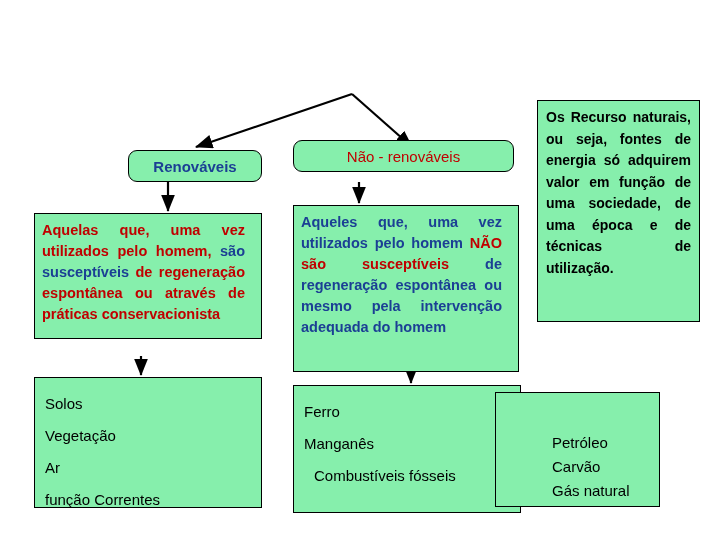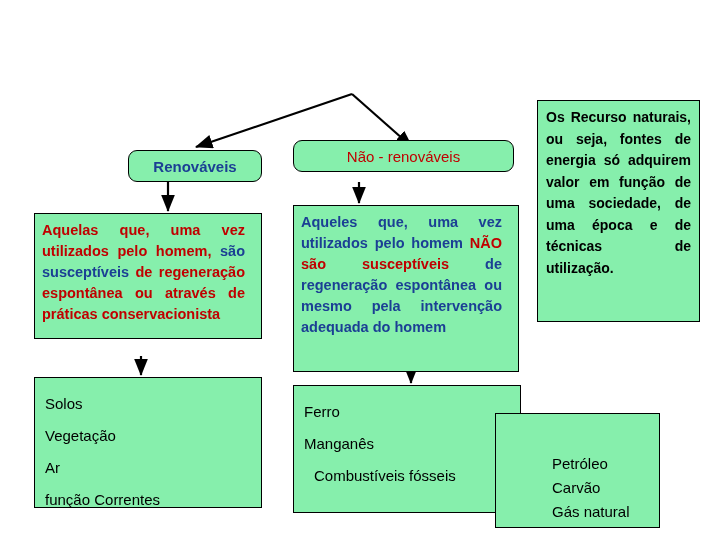--- a/index.html
+++ b/index.html
@@ -101,21 +101,21 @@
   
   #box-renovaveis-list {
     left: 34px; top: 377px; width: 228px; height: 131px;
     padding: 10px 10px;
   }
   #box-nao-renovaveis-list {
     left: 293px; top: 385px; width: 228px; height: 128px;
     padding: 10px 10px;
   }
   #box-fosseis-list {
-    left: 495px; top: 413px; width: 165px; height: 115px;
+    left: 495px; top: 392px; width: 165px; height: 115px;
     border: 1px solid #000000;
     padding: 0;
   }
   .lst {
     margin: 0;
     padding: 0;
     list-style: none;
   }
   .lst li {
     font-size: 15px;

